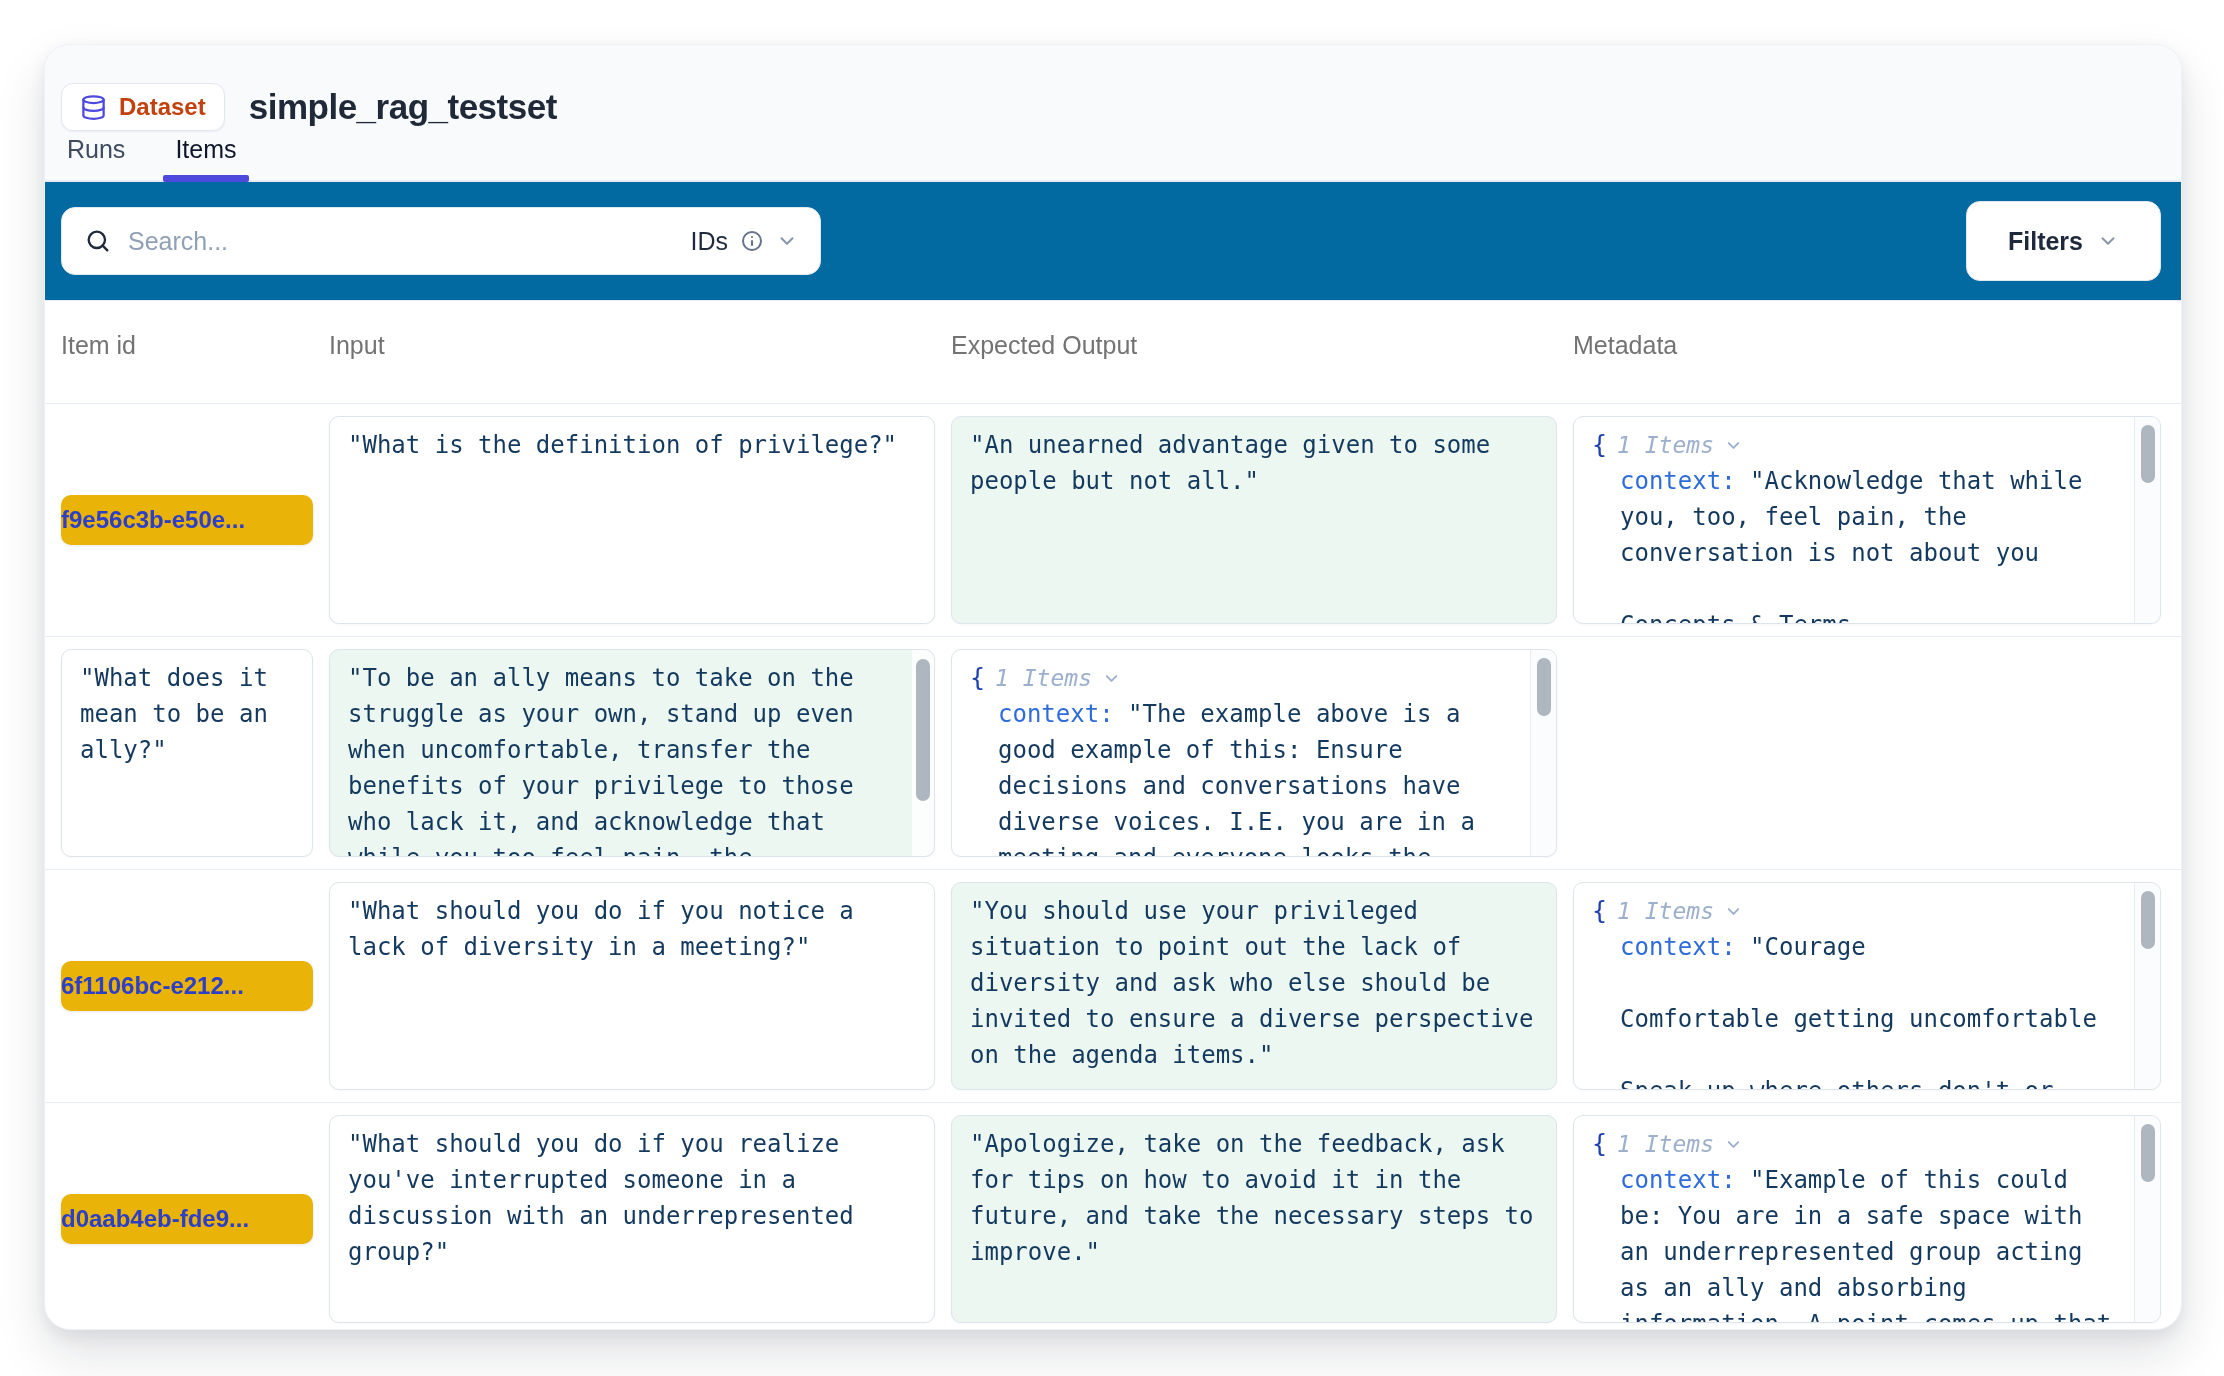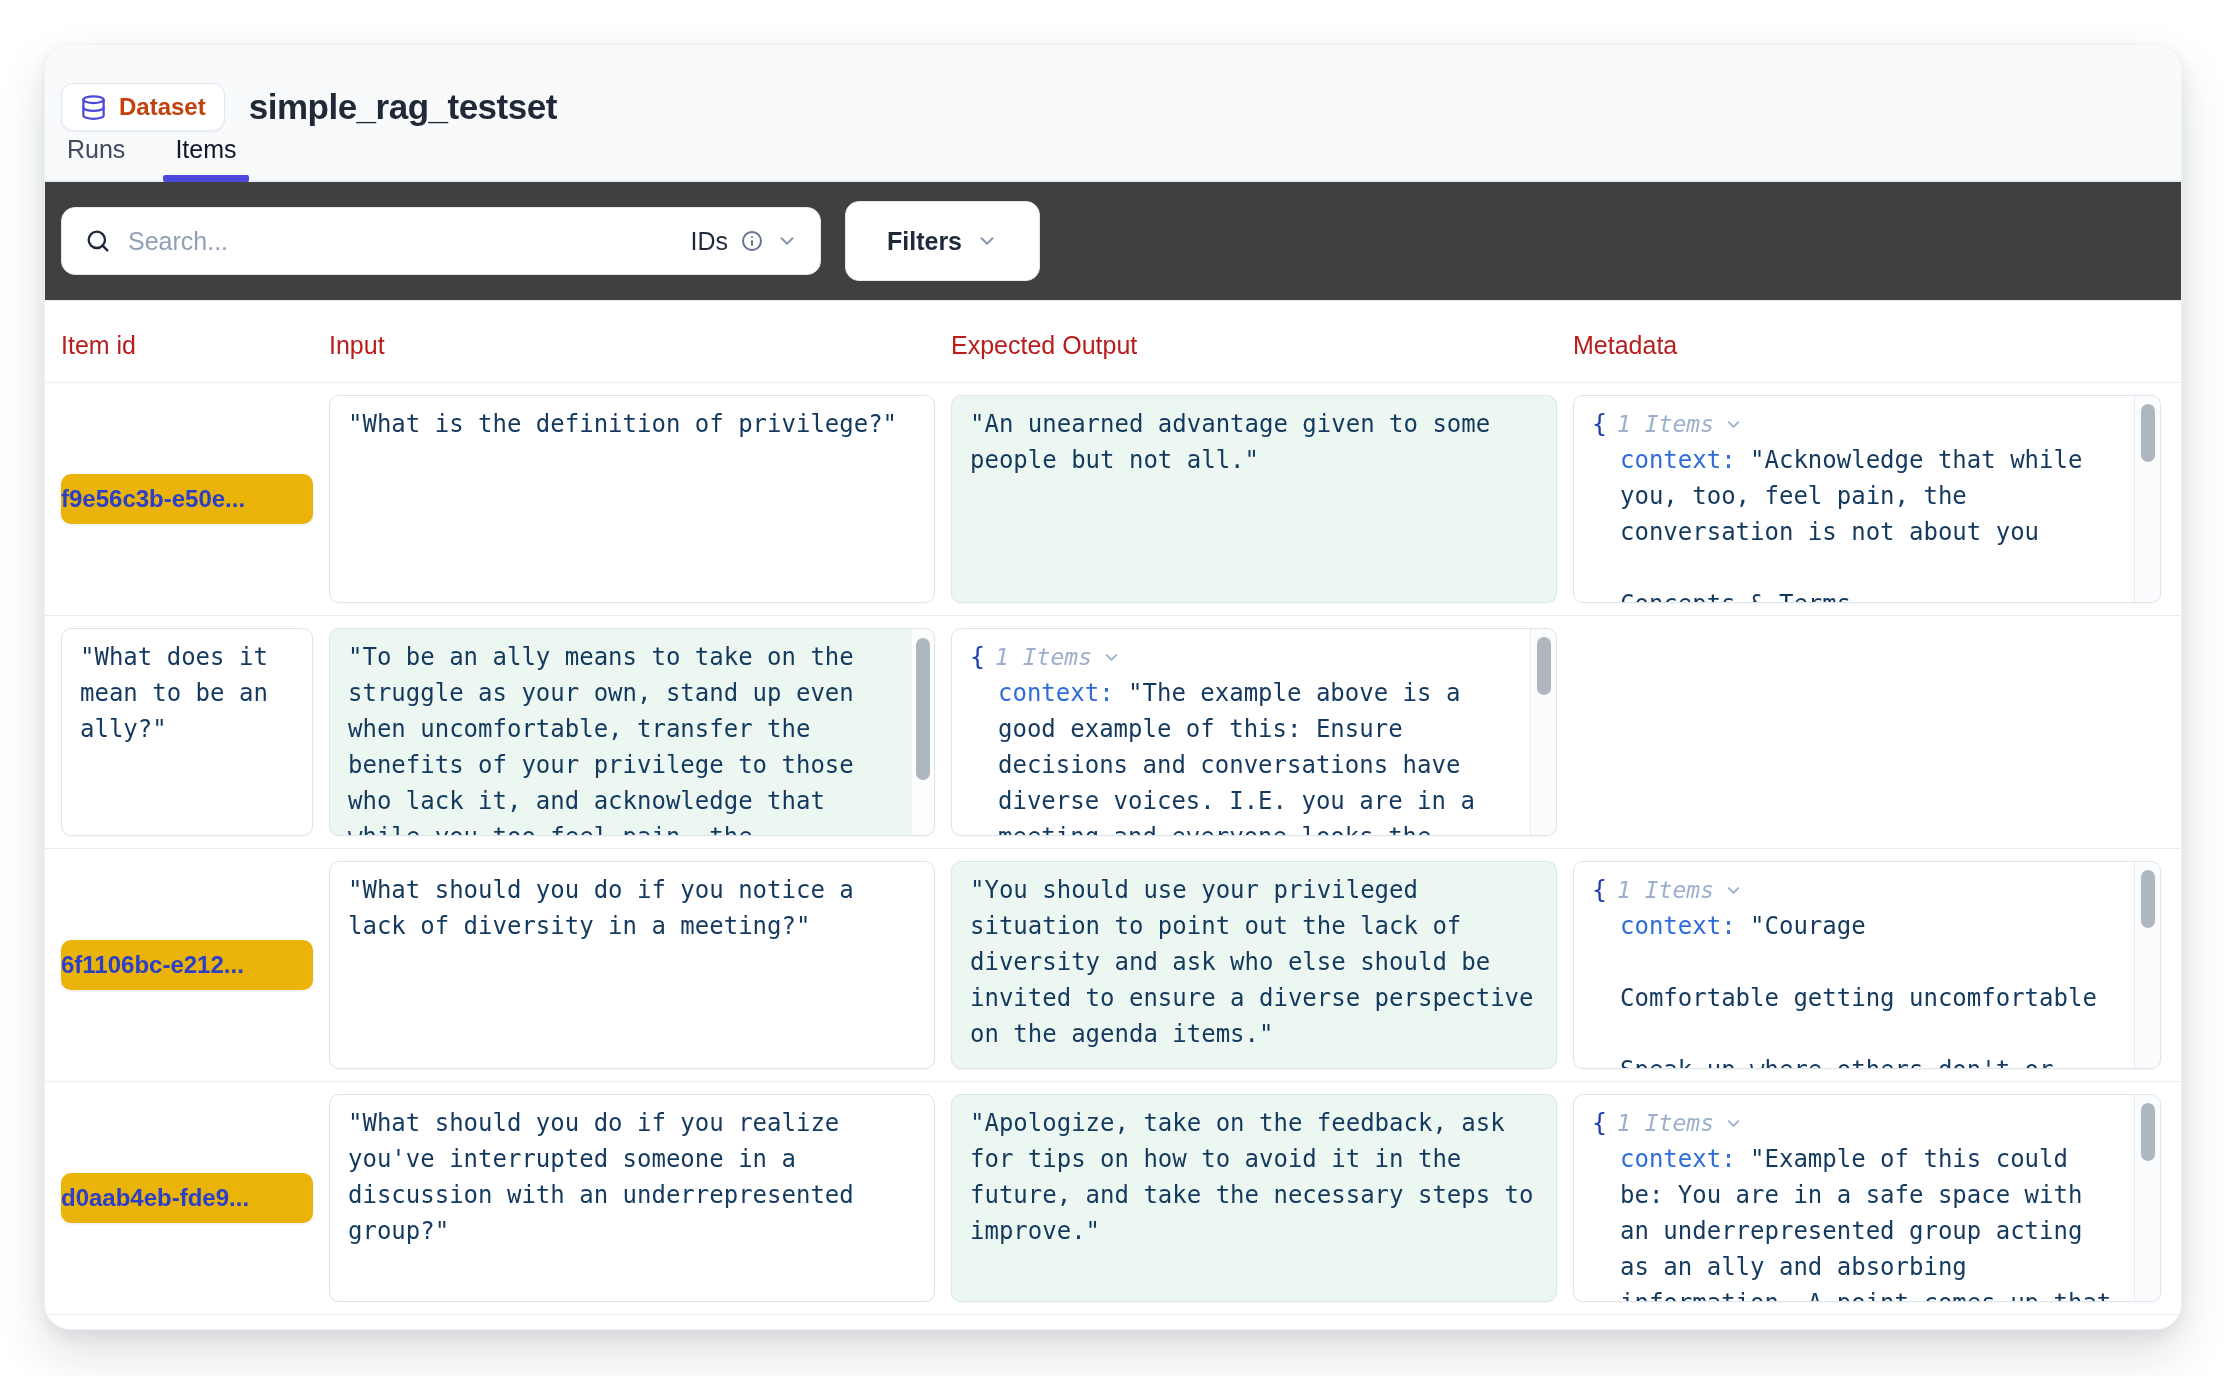--- a/index.html
+++ b/index.html
@@ -21,43 +21,43 @@
   .page-title { font-size:35px; font-weight:700; color:#1f2937; letter-spacing:-.5px; }
   .tabs { display:flex; gap:42px; padding-left:2px; }
   .tab { font-size:25px; font-weight:500; color:#3f4c5f; padding:0 4px 16px 4px;
          position:relative; cursor:pointer; }
   .tab.active { color:#0f172a; }
   .tab.active::after { content:""; position:absolute; left:-8px; right:-8px; bottom:-2px;
                        height:7px; background:#4d49dd; border-radius:2px; }
 
   
   .toolbar { display:flex; align-items:center; gap:24px; padding:19px 20px 19px 16px;
-             border-bottom:1px solid #e8edf4; background:#404040; }
+             border-bottom:1px solid #e8edf4; background:#0369a1;justify-content:space-between; }
   .searchbox { display:flex; align-items:center; width:760px; height:68px;
                border:1px solid #e2e8f0; border-radius:14px; padding:0 22px; gap:16px;
                background:#fff; }
   .searchbox svg.mag { width:28px; height:28px; stroke:#1e293b; flex:none; }
   .searchbox input { flex:1; border:none; outline:none; font-size:25px;
                      font-family:"Liberation Sans", sans-serif; color:#1e293b; min-width:0; }
   .searchbox input::placeholder { color:#90a0b5; }
   .ids-group { display:flex; align-items:center; gap:12px; color:#1e293b; font-size:25px;
                font-weight:400; cursor:pointer; flex:none; }
   .ids-group svg { width:24px; height:24px; stroke:#64748b; }
   .ids-group svg.chev { width:22px; height:22px; stroke:#8896ab; }
   .filters-btn { display:flex; align-items:center; gap:14px; height:80px; padding:0 41px;
                  background:#fff; border:1px solid #e2e8f0; border-radius:14px;
                  font-size:25px; font-weight:600; color:#1e293b;
                  font-family:"Liberation Sans", sans-serif; cursor:pointer; }
   .filters-btn svg { width:22px; height:22px; stroke:#8896ab; }
 
   
   .grid { display:grid; grid-template-columns:252px 606px 606px 1fr; column-gap:16px;
           padding-left:16px; padding-right:20px; }
-  .table-header { padding-top:32px; padding-bottom:24px; border-bottom:1px solid #e8edf4;
-                  font-size:25px; font-weight:500; color:#b91c1c; line-height:1; }
+  .table-header { padding-top:32px; padding-bottom:45px; border-bottom:1px solid #e8edf4;
+                  font-size:25px; font-weight:500; color:#737373; line-height:1; }
   .row { border-bottom:1px solid #e8edf4; padding-top:12px; padding-bottom:12px;
          align-items:center; }
   .idcell { display:flex; align-items:center; }
   .idbadge { display:inline-block; width:252px; padding:11px 0;
              background:#eab308; color:#2c3fc9; font-size:24px; font-weight:700;
              border-radius:10px; box-shadow:0 1px 3px rgba(15,23,42,.10); cursor:pointer; }
   .cell { position:relative; height:208px; border:1px solid #dde4ee; border-radius:10px;
           background:#fff; overflow:hidden; padding:10px 22px 10px 18px;
           font-family:"DejaVu Sans Mono","Liberation Mono",monospace;
           font-size:24px; line-height:36px; color:#14395e;

